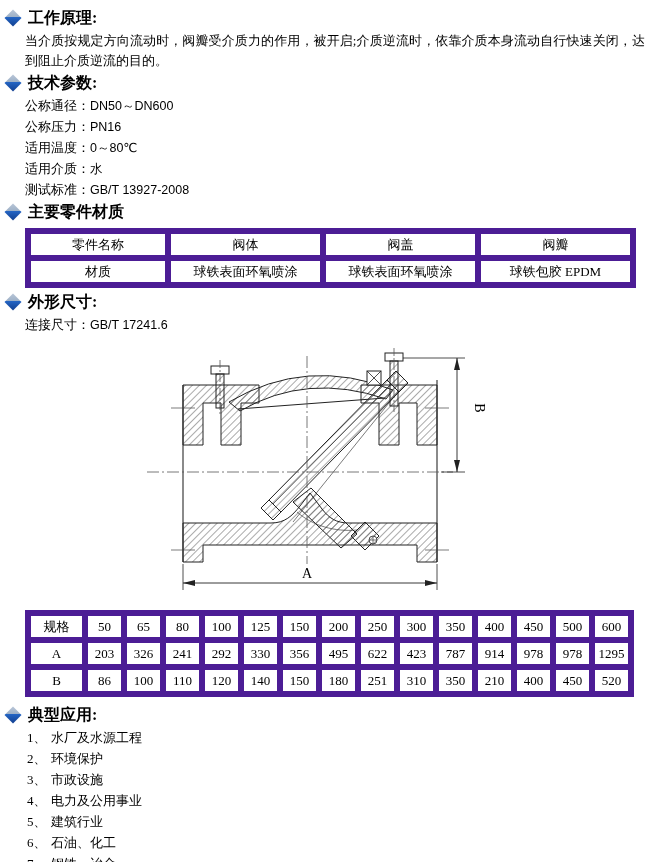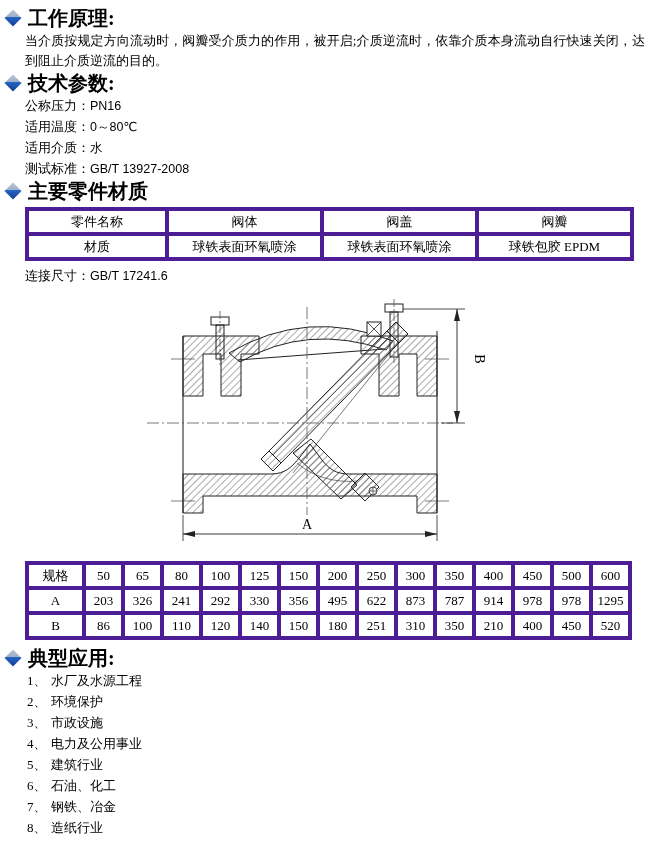--- a/index.html
+++ b/index.html
@@ -8,29 +8,29 @@
     font-family:"Liberation Serif","DejaVu Serif",serif;
     color:#000;font-size:13px;position:relative;
   }
   .page{padding:6px 0 0 0;}
   .sec-head{display:flex;align-items:center;margin:2px 0 2px 0;height:20px;}
   .diamond{
     width:12px;height:12px;flex:0 0 auto;margin:0 9px 0 7px;
     transform:rotate(45deg);
     background:linear-gradient(135deg,#b9c6d8 0%,#9db0c6 44%,#2465c4 45%,#123f8f 100%);
   }
-  .sec-title{font-weight:bold;font-size:20px;line-height:20px;}
+  .sec-title{font-weight:bold;font-size:16px;line-height:20px;}
   .body-text{
     margin:3px 9px 2px 25px;width:620px;line-height:20px;font-size:13px;
     text-align:justify;
   }
   .param-row{margin-left:25px;line-height:21px;height:21px;font-size:13px;}
   .param-row .val{font-family:"Liberation Sans","DejaVu Sans",sans-serif;font-size:12.5px;}
   table{border-collapse:collapse;margin:6px 0 4px 25px;table-layout:fixed;}
-  td,th{border:4px solid #4c1d95;text-align:center;font-weight:normal;
+  td,th{border:6px solid #4c1d95;text-align:center;font-weight:normal;
         font-size:13px;padding:0;height:21px;overflow:hidden;white-space:nowrap;}
   .materials-table{width:606px;}
   .materials-table col.c0{width:140px;}
   .materials-table col.cn{width:155px;}
   .size-table{width:512px;margin-top:8px;margin-bottom:4px;}
   .size-table col.c0{width:57px;}
   .size-table col.cn{width:39px;}
   .size-table td{font-family:"Liberation Serif","DejaVu Serif",serif;}
   .sub-line{margin:2px 16px 0 25px;line-height:21px;font-size:13px;}
   .sub-line .val{font-family:"Liberation Sans","DejaVu Sans",sans-serif;font-size:12.5px;}
@@ -50,20 +50,21 @@
     <span class="diamond"></span>
     <span class="sec-title">工作原理:</span>
   </div>
   <div class="body-text">当介质按规定方向流动时，阀瓣受介质力的作用，被开启;介质逆流时，依靠介质本身流动自行快速关闭，达到阻止介质逆流的目的。</div>
 
   <div class="sec-head">
     <span class="diamond"></span>
     <span class="sec-title">技术参数:</span>
   </div>
   <div id="tech-params-list">
+      <div class="param-row"><span>公称通径：</span><span class="val">DN50～DN600</span></div>
       <div class="param-row"><span>公称压力：</span><span class="val">PN16</span></div>
       <div class="param-row"><span>适用温度：</span><span class="val">0～80℃</span></div>
       <div class="param-row"><span>适用介质：</span><span class="val">水</span></div>
       <div class="param-row"><span>测试标准：</span><span class="val">GB/T 13927-2008</span></div>
     </div>
 
   <div class="sec-head">
     <span class="diamond"></span>
     <span class="sec-title">主要零件材质</span>
   </div>
@@ -83,20 +84,24 @@
         </tr>
         <tr>
           <td>材质</td>
           <td>球铁表面环氧喷涂</td>
           <td>球铁表面环氧喷涂</td>
           <td>球铁包胶 EPDM</td>
         </tr>
       </tbody>
   </table>
 
+  <div class="sec-head">
+    <span class="diamond"></span>
+    <span class="sec-title">外形尺寸:</span>
+  </div>
   <div class="sub-line">
     <span>连接尺寸：</span><span class="val">GB/T 17241.6</span>
   </div>
 
   <div class="drawing-wrap">
     <svg width="340" height="260" viewBox="0 0 340 260">
       <defs>
         <pattern id="hatch" width="5" height="5" patternUnits="userSpaceOnUse" patternTransform="rotate(45)">
           <line x1="0" y1="0" x2="0" y2="5" stroke="#555" stroke-width="1"></line>
         </pattern>
@@ -212,21 +217,21 @@
         <tr>
           <td>A</td>
           <td>203</td>
           <td>326</td>
           <td>241</td>
           <td>292</td>
           <td>330</td>
           <td>356</td>
           <td>495</td>
           <td>622</td>
-          <td>873</td>
+          <td>423</td>
           <td>787</td>
           <td>914</td>
           <td>978</td>
           <td>978</td>
           <td>1295</td>
         </tr>
         <tr>
           <td>B</td>
           <td>86</td>
           <td>100</td>

